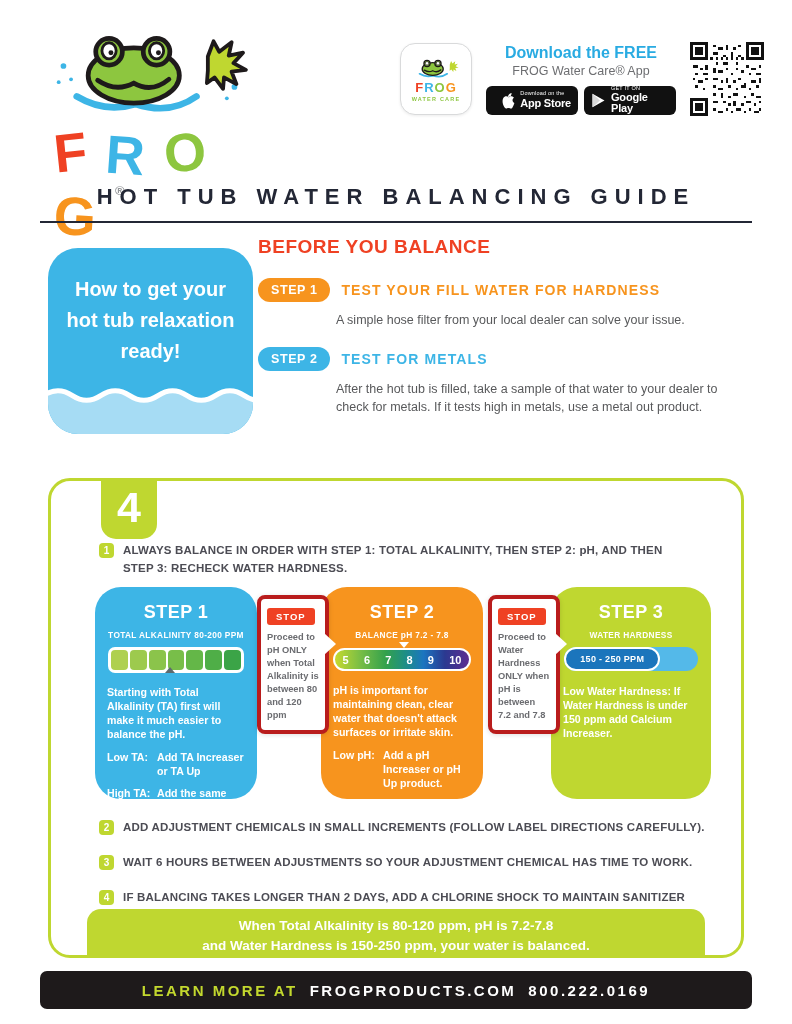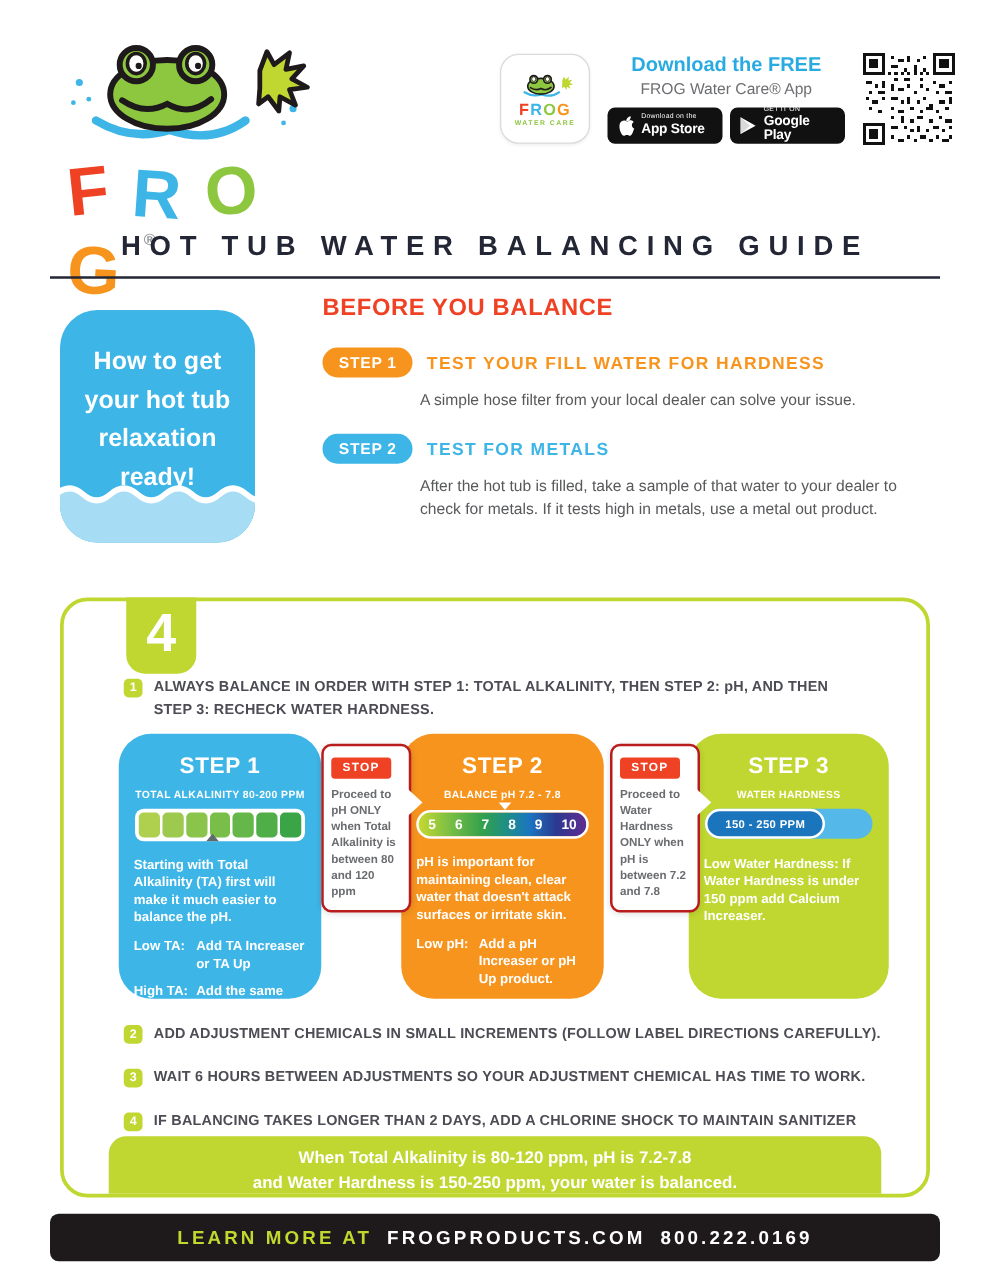--- a/index.html
+++ b/index.html
@@ -27,36 +27,36 @@
   }
   .app-icon svg { width:46px; height:24px; }
   .app-icon-word { font-weight:bold; font-size:13px; letter-spacing:1px; line-height:1; }
   .app-icon-sub { font-weight:bold; font-size:5.5px; letter-spacing:1.2px; color:#8DC63F; margin-top:2px; }
   .dl-mid { width:190px; text-align:center; }
   .dl-title { color:#29ABE2; font-weight:bold; font-size:16px; }
   .dl-sub { color:#6D6E71; font-size:12.5px; margin-top:2px; }
   .store-row { display:flex; gap:6px; margin-top:8px; justify-content:center; }
   .store-badge {
     width:92px; height:29px; background:#111; border-radius:6px; color:#fff;
-    display:flex; align-items:center; gap:5px; padding:4px 7px; cursor:pointer;
+    display:flex; align-items:center; gap:5px; padding:4px 7px; cursor:pointer;justify-content:flex-end;
   }
   .store-badge svg { width:15px; height:17px; flex:none; }
   .store-txt { text-align:left; line-height:1; }
   .store-top { font-size:5.5px; letter-spacing:.2px; display:block; }
   .store-bottom { font-size:11px; font-weight:bold; display:block; margin-top:1px; letter-spacing:-.2px; }
   .qr { width:74px; height:74px; }
 
   
   .doc-title { position:absolute; top:184px; left:0; width:100%; text-align:center;
     font-size:22px; font-weight:bold; letter-spacing:7px; color:#232735; }
   .title-rule { position:absolute; top:221px; left:40px; right:40px; height:0; border-top:2px solid #232735; }
 
   
   .hero-card {
-    position:absolute; left:48px; top:248px; width:156px; height:186px;
+    position:absolute; left:48px; top:248px; width:205px; height:186px;
     background:#3DB5E6; border-radius:30px; overflow:hidden;
   }
   .hero-text { position:relative; z-index:2; padding:26px 14px 0; text-align:center;
     color:#fff; font-weight:bold; font-size:20px; line-height:1.55; }
   .hero-wave { position:absolute; left:0; bottom:0; width:100%; height:52px; z-index:1; }
 
   .before { position:absolute; left:258px; top:236px; width:500px; }
   .before-heading { color:#EF4123; font-weight:bold; font-size:19px; letter-spacing:.5px; margin-bottom:20px; }
   .step-head { display:flex; align-items:center; gap:11px; margin-bottom:9px; }
   .step-pill { border-radius:999px; color:#fff; font-weight:bold; font-size:12.5px;
@@ -115,21 +115,21 @@
     border-left:5px solid transparent; border-right:5px solid transparent;
     border-top:6px solid #fff; }
 
   .wh-outer { position:relative; height:24px; background:#54B9E9; border-radius:999px; margin:5px 1px 13px; }
   .wh-inner { position:absolute; left:0; top:0; height:100%; width:72%;
     background:#1B75BC; border:2px solid #fff; border-radius:999px;
     display:flex; align-items:center; justify-content:center;
     color:#fff; font-size:9px; font-weight:bold; letter-spacing:.3px; }
 
   .callout { position:absolute; top:8px; width:72px; background:#fff;
-    border:2px solid #b91c1c; border-radius:8px; padding:7px 6px 8px; z-index:5;
+    border:4px solid #b91c1c; border-radius:8px; padding:7px 6px 8px; z-index:5;
     box-shadow:0 1px 5px rgba(0,0,0,.13); text-align:left; }
   .callout::after { content:""; position:absolute; right:-11px; top:34px; width:0; height:0;
     border-top:11px solid transparent; border-bottom:11px solid transparent; border-left:12px solid #fff; }
   .callout-1 { left:206px; } .callout-2 { left:437px; }
   .stop-badge { display:inline-block; background:#EF4123; color:#fff; font-weight:bold;
     font-size:9.5px; letter-spacing:1px; padding:3px 9px; border-radius:3px; margin-bottom:6px; }
   .stop-text { font-size:9.3px; font-weight:bold; color:#6B6C70; line-height:1.4; }
 
   .summary-bar { position:absolute; left:36px; right:36px; bottom:0; height:46px;
     background:#BFD730; border-radius:14px 14px 0 0; color:#fff; text-align:center;

